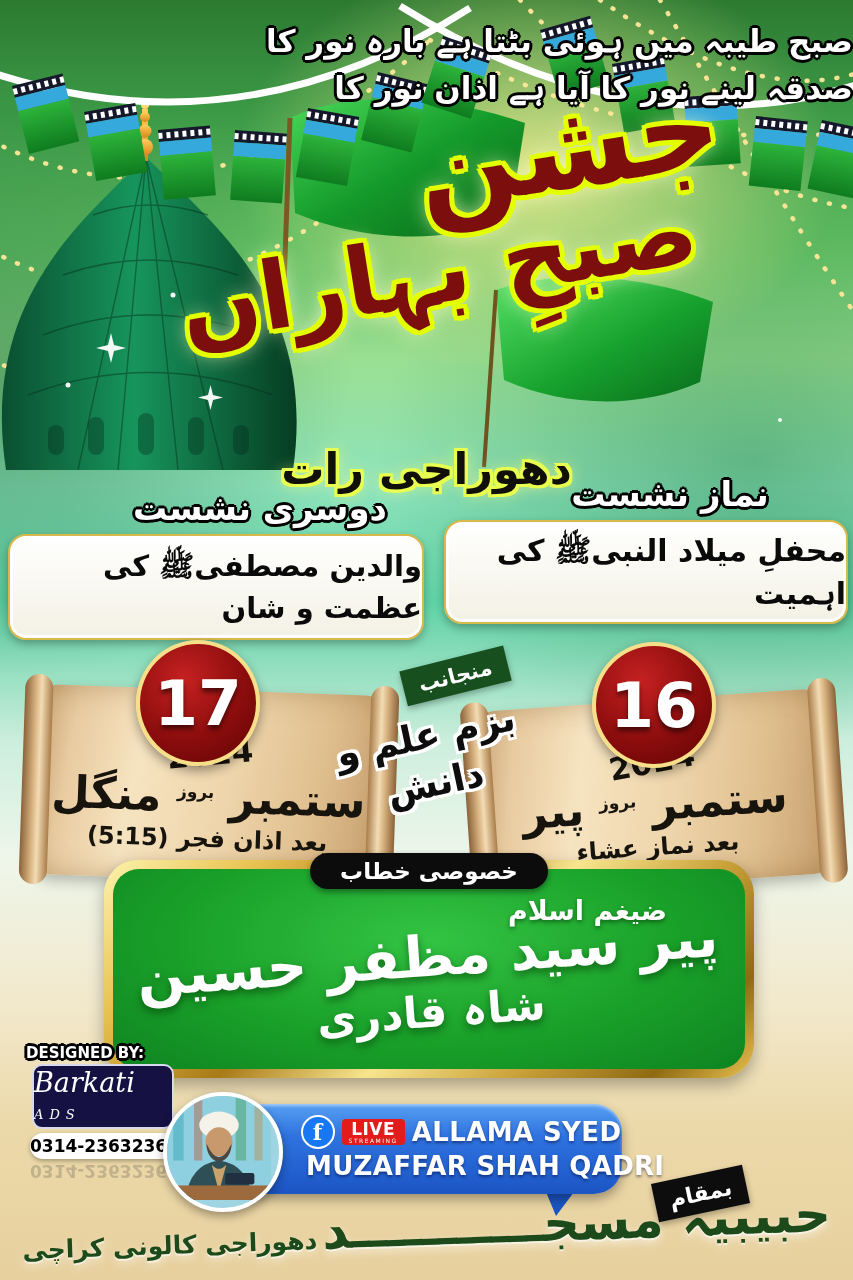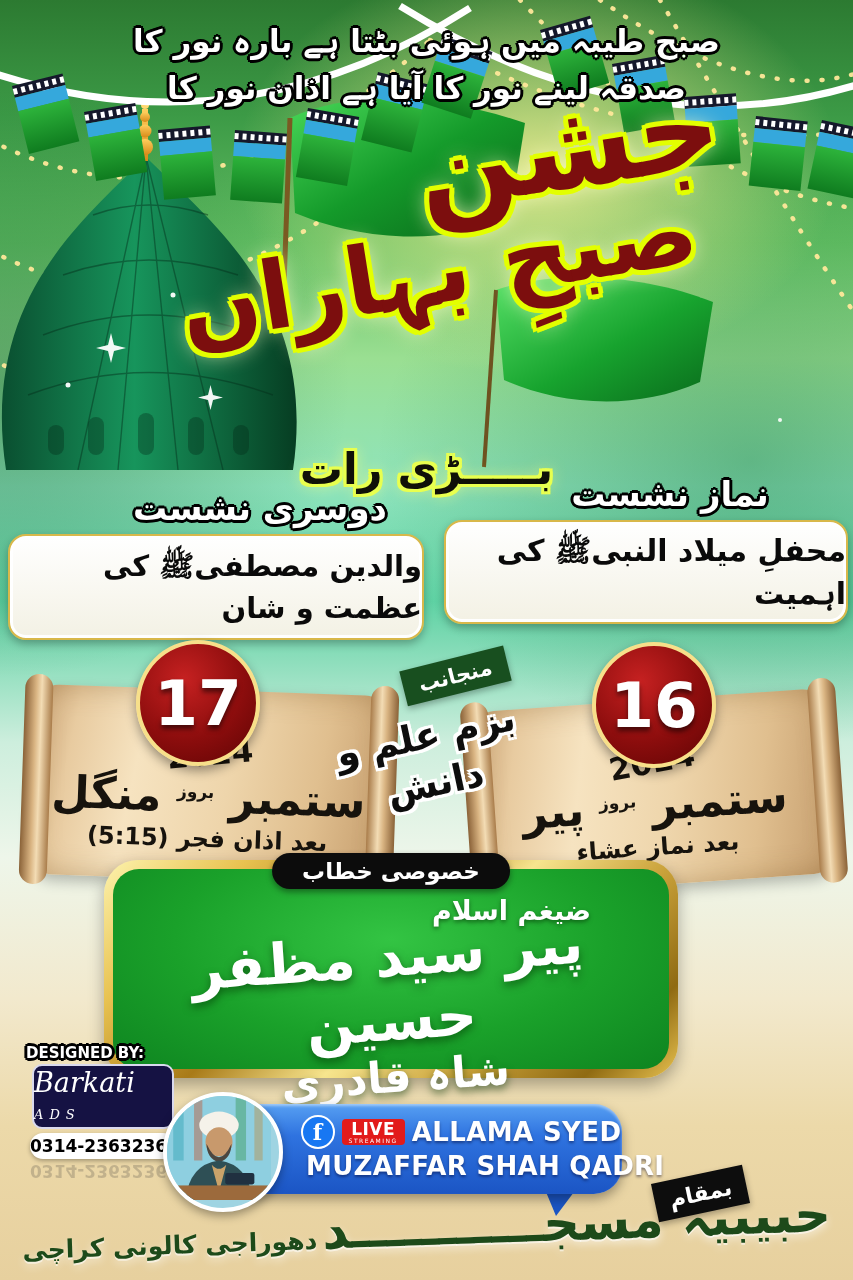--- a/index.html
+++ b/index.html
@@ -10,21 +10,21 @@
       radial-gradient(430px 300px at 63% 13%, rgba(255,243,150,.8), rgba(255,243,150,0) 70%),
       radial-gradient(520px 400px at 88% 36%, rgba(16,110,55,.38), rgba(0,0,0,0) 72%),
       radial-gradient(500px 420px at 0% 30%, rgba(10,90,45,.45), rgba(0,0,0,0) 70%),
       linear-gradient(180deg,#2c7a31 0%,#3c9a46 9%,#63bf63 19%,#9adf92 28%,#8fe4bd 38%,#5fd2a4 47%,#cdeedd 58%,#eef6ea 67%,#f2e9cd 78%,#ecd9a9 88%,#e7d09e 100%);
   }
   .abs{position:absolute;}
   .rtl{direction:rtl;}
   .outline-black{text-shadow:-2px -2px 0 #000,2px -2px 0 #000,-2px 2px 0 #000,2px 2px 0 #000,0 -3px 0 #000,0 3px 0 #000,-3px 0 0 #000,3px 0 0 #000;}
   .outline-white{text-shadow:-3px -3px 0 #fff,3px -3px 0 #fff,-3px 3px 0 #fff,3px 3px 0 #fff,0 -3px 0 #fff,0 3px 0 #fff,-3px 0 0 #fff,3px 0 0 #fff;}
 
-  .poem{top:18px;left:0;right:0;text-align:center;color:#fff;font-weight:bold;font-size:31px;line-height:47px;}
+  .poem{top:18px;left:0;right:0;text-align:right;color:#fff;font-weight:bold;font-size:31px;line-height:47px;}
 
   .title{top:112px;left:60px;width:740px;transform:rotate(-9deg);color:#7c0e0e;}
   .title .t1{font-size:116px;font-weight:bold;text-align:right;padding-right:70px;line-height:1;}
   .title .t2{font-size:94px;font-weight:bold;text-align:center;line-height:1.05;margin-top:-6px;}
   .stroke-lime{text-shadow:
     -5px 0 0 #e3ff00,5px 0 0 #e3ff00,0 -5px 0 #e3ff00,0 5px 0 #e3ff00,
     -4px -4px 0 #e3ff00,4px -4px 0 #e3ff00,-4px 4px 0 #e3ff00,4px 4px 0 #e3ff00,
     0 0 22px rgba(255,255,200,.95);}
 
   .subtitle{top:444px;left:0;right:0;text-align:center;font-size:43px;font-weight:bold;color:#101008;
@@ -49,21 +49,21 @@
   .date-badge{width:116px;height:118px;border-radius:50%;
     background:radial-gradient(circle at 38% 30%,#c62121,#8c0d0d 55%,#5f0404);
     border:4px solid #f7df8a;box-shadow:0 5px 11px rgba(0,0,0,.38);
     color:#fff;font-size:63px;font-weight:bold;display:flex;align-items:center;justify-content:center;
     text-shadow:0 4px 5px rgba(0,0,0,.55);z-index:4;text-align:right;}
 
   .org-badge{background:#184f1f;color:#fff;font-size:21px;font-weight:bold;padding:6px 16px;
     transform:rotate(-14deg);box-shadow:0 3px 6px rgba(0,0,0,.3);}
   .org-name{width:185px;transform:rotate(-12deg);text-align:center;font-size:37px;font-weight:bold;color:#0d0d0d;line-height:1.3;}
 
-  .gbanner-out{left:104px;top:860px;width:574px;height:218px;border-radius:34px;padding:9px;box-sizing:border-box;
+  .gbanner-out{left:104px;top:860px;width:650px;height:218px;border-radius:34px;padding:9px;box-sizing:border-box;
     background:linear-gradient(135deg,#fdf3ae 0%,#e8c250 18%,#a87a18 38%,#f7e58e 55%,#caa23a 72%,#8f6a12 88%,#e8c250 100%);
     box-shadow:0 7px 16px rgba(0,0,0,.3);text-decoration:underline;}
   .gbanner-in{width:100%;height:100%;border-radius:26px;position:relative;
     background:radial-gradient(ellipse at 50% 35%,#33c443 0%,#1aa12a 55%,#0e8420 100%);}
   .kk-pill{position:absolute;top:-16px;left:50%;transform:translateX(-50%);background:#0c0c0c;color:#fff;
     font-size:23px;font-weight:bold;padding:5px 30px;border-radius:22px;letter-spacing:1px;box-shadow:0 3px 6px rgba(0,0,0,.4);white-space:nowrap;}
   .honorific{position:absolute;top:26px;right:78px;color:#fff;font-size:27px;font-weight:bold;text-shadow:0 2px 4px rgba(0,40,0,.55);}
   .gname{position:absolute;top:56px;left:0;right:0;text-align:center;transform:rotate(-4deg);color:#fff;
     text-shadow:0 4px 8px rgba(0,50,0,.55);}
   .gname .n1{font-size:56px;font-weight:bold;line-height:1.15;}
@@ -281,21 +281,21 @@
   <div class="abs poem rtl outline-black">
     <div>صبح طیبہ میں ہوئی بٹتا ہے بارہ نور کا</div>
     <div>صدقہ لینے نور کا آیا ہے اذان نور کا</div>
   </div>
 
   <div class="abs title rtl">
     <div class="t1 stroke-lime">جشن</div>
     <div class="t2 stroke-lime">صبحِ بہاراں</div>
   </div>
 
-  <div class="abs subtitle rtl">بـــــڑی رات</div>
+  <div class="abs subtitle rtl">دھوراجی رات</div>
 
   <div class="abs session-label rtl outline-black" style="left:500px;top:474px;width:340px;">نماز نشست</div>
   <div class="abs session-box rtl" style="left:444px;top:520px;width:400px;height:100px;font-size:30px;">محفلِ میلاد النبیﷺ کی اہمیت</div>
 
   <div class="abs session-label rtl outline-black" style="left:95px;top:488px;width:330px;">دوسری نشست</div>
   <div class="abs session-box rtl" style="left:8px;top:534px;width:412px;height:102px;font-size:29px;">والدین مصطفیﷺ کی عظمت و شان</div>
 
   <div class="abs scroll" style="left:478px;top:700px;width:352px;height:185px;transform:rotate(-4deg);">
     <div class="scroll-content" style="padding-top:44px;">
       <div class="s-year">2024</div>

